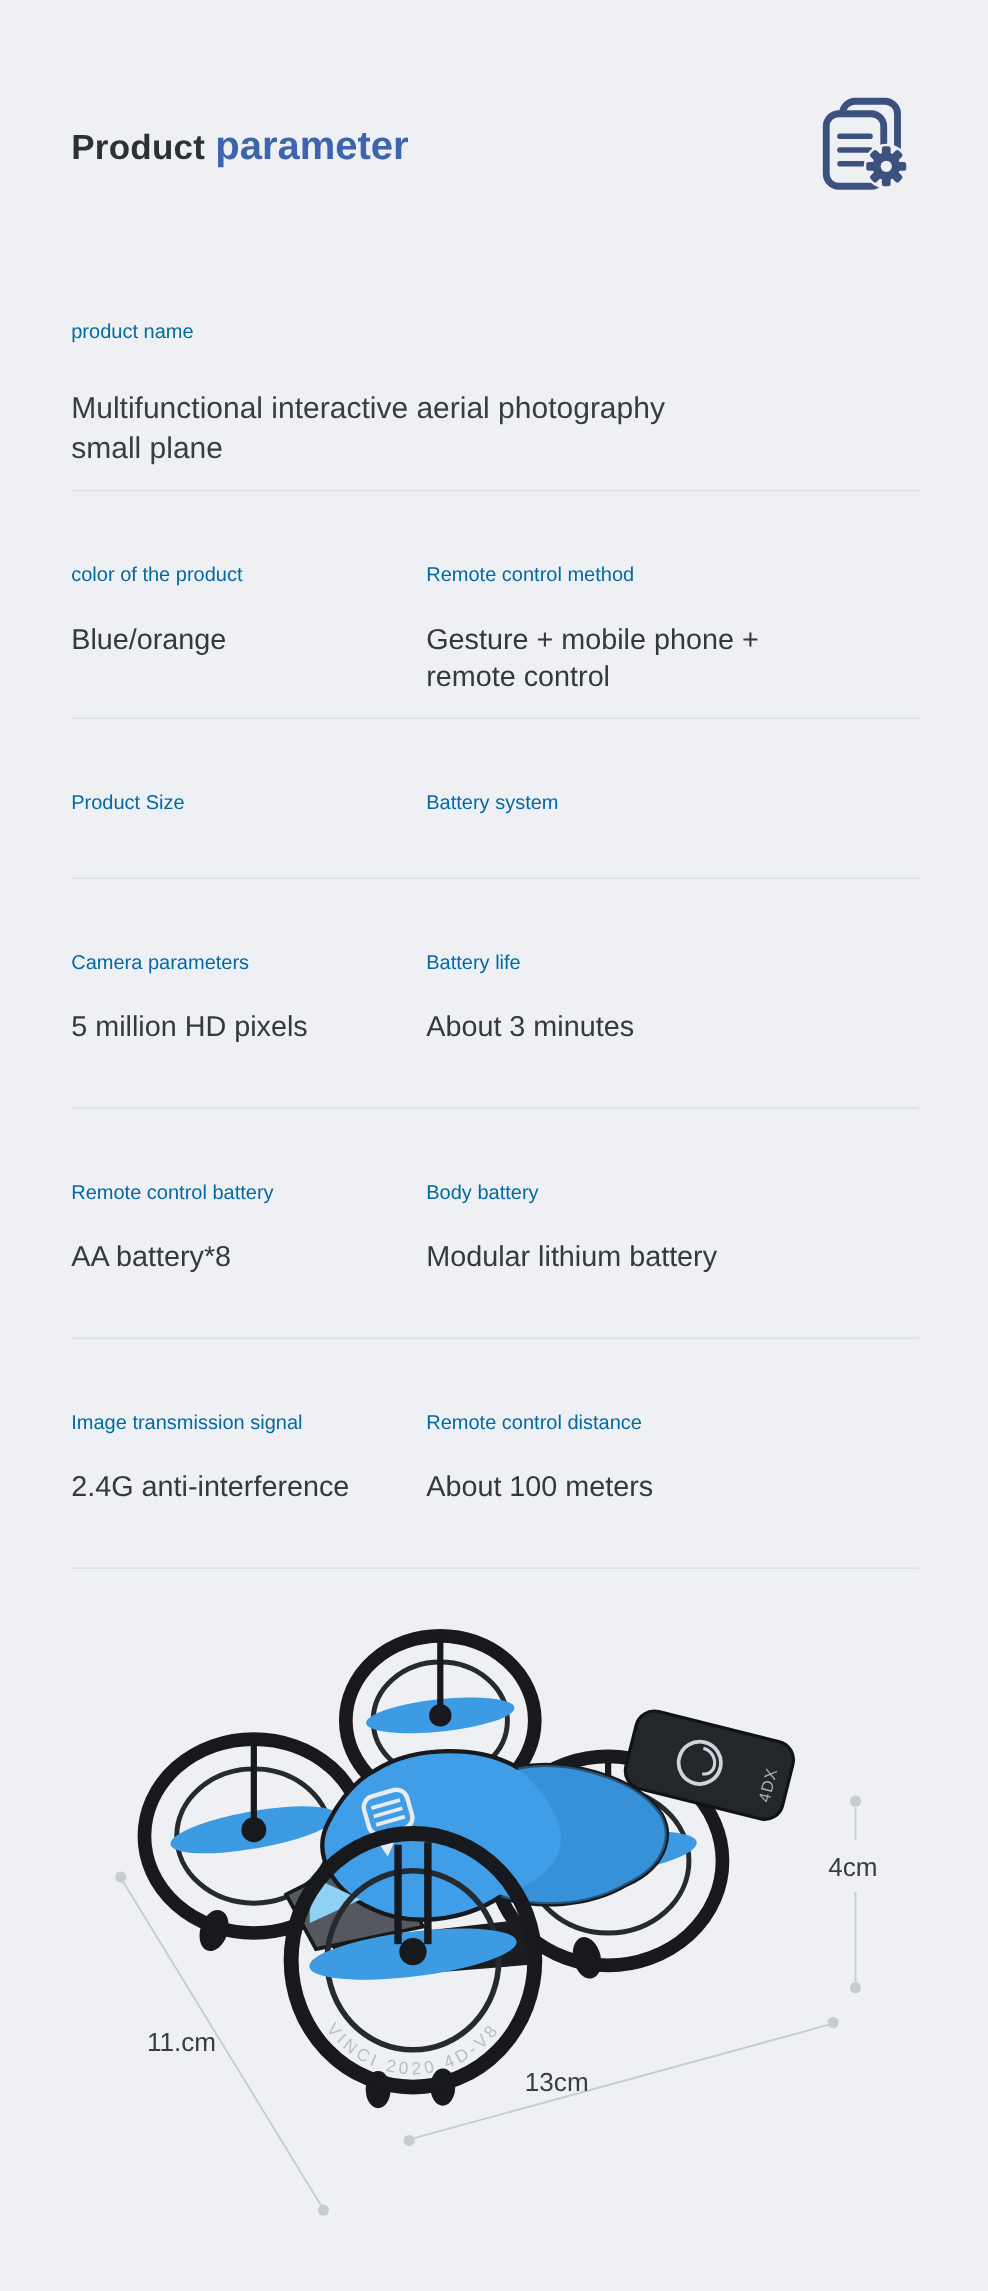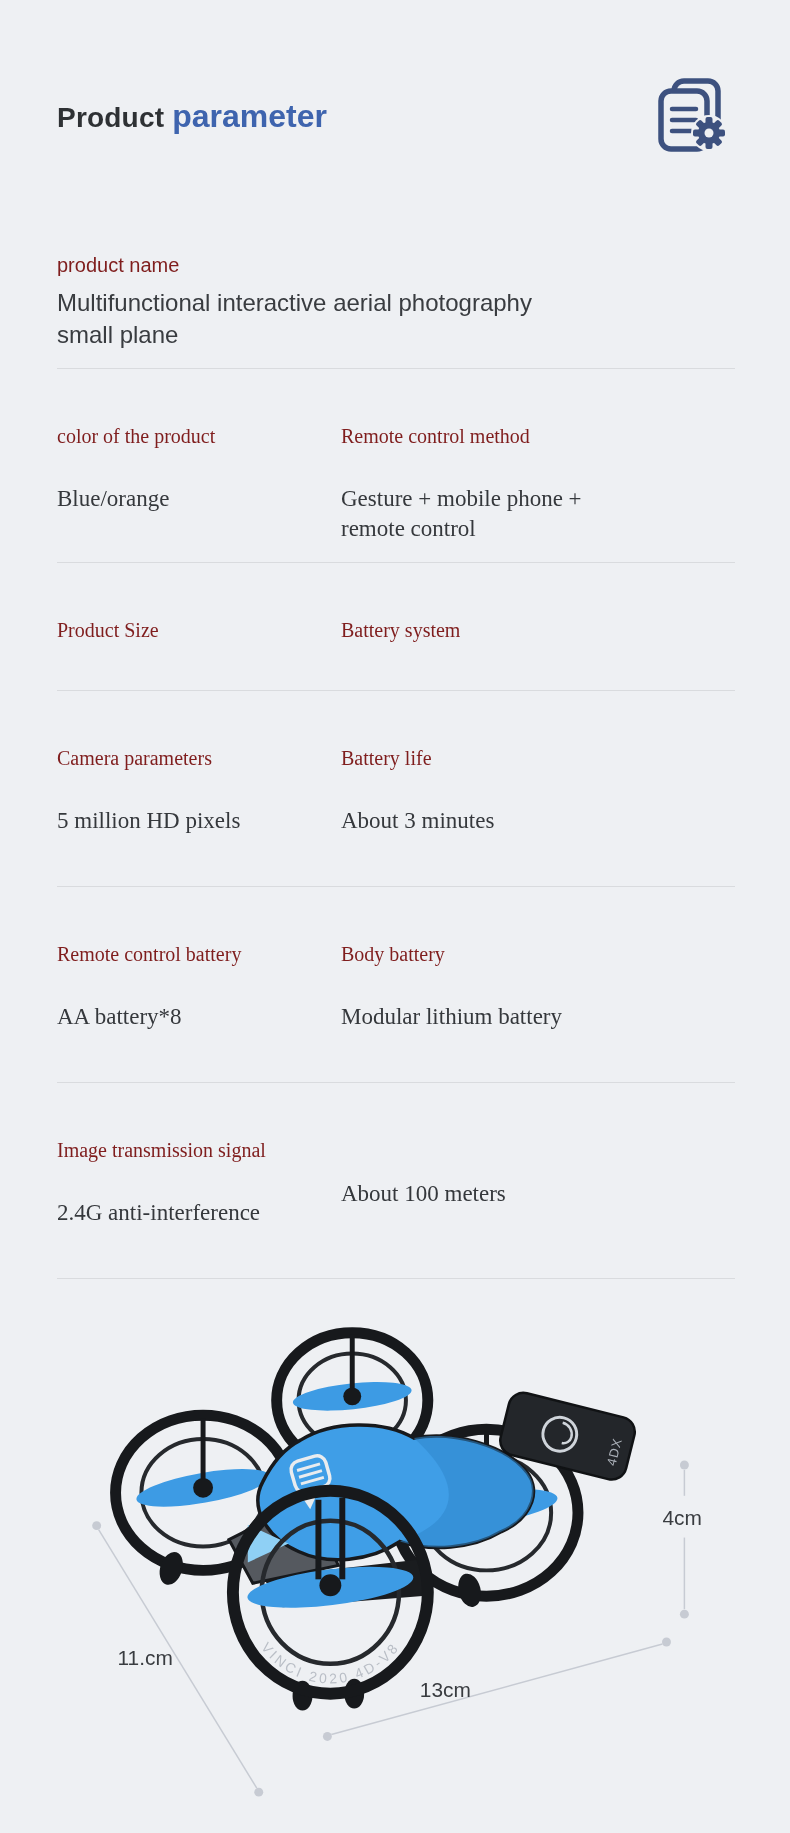--- a/index.html
+++ b/index.html
@@ -11,25 +11,25 @@
   }
   .content{padding:0 55px 0 57px;}
   
   .title-row{padding-top:98px;position:relative;height:46px;}
   .title-black{font-size:28px;font-weight:700;color:#2e3134;letter-spacing:.2px;}
   .title-blue{font-size:32px;font-weight:700;color:#3e64ae;margin-left:8px;}
   .hdr-icon{position:absolute;right:4px;top:76px;width:80px;height:80px;}
   
   .sec{border-bottom:1px solid #d9dbde;}
   .sec-name{padding:112px 0 17px;}
-  .sec-two{padding:58px 0 50px;display:grid;grid-template-columns:284px auto;font-family:Liberation Serif, serif;}
+  .sec-two{padding:58px 0 50px;display:grid;grid-template-columns:284px auto;}
   .sec-two.tight{padding-bottom:18px;}
-  .label{font-size:20px;line-height:19px;color:#7f1d1d;}
-  .value{font-size:23px;line-height:30px;color:#35383c;margin-top:38px;white-space:pre-line;}
-  .sec-name .value{font-size:24px;line-height:32px;margin-top:12px;color:#393c40;}
+  .label{font-size:16px;line-height:19px;color:#0369a1;}
+  .value{font-size:23px;line-height:30px;color:#35383c;margin-top:26px;white-space:pre-line;}
+  .sec-name .value{font-size:24px;line-height:32px;margin-top:36px;color:#393c40;}
   
   .figure{width:790px;height:540px;}
 </style>
 </head>
 <body>
 
 
 
 <div class="content">
 
@@ -107,20 +107,21 @@
       <div class="value">Modular lithium battery</div>
     </div>
   </div>
 
   <div class="sec sec-two">
     <div>
       <div class="label">Image transmission signal</div>
       <div class="value">2.4G anti-interference</div>
     </div>
     <div>
+      <div class="label">Remote control distance</div>
       <div class="value">About 100 meters</div>
     </div>
   </div>
 
 </div>
 
 
 <svg class="figure" viewBox="0 0 790 543" aria-hidden="true">
 
   <g>

